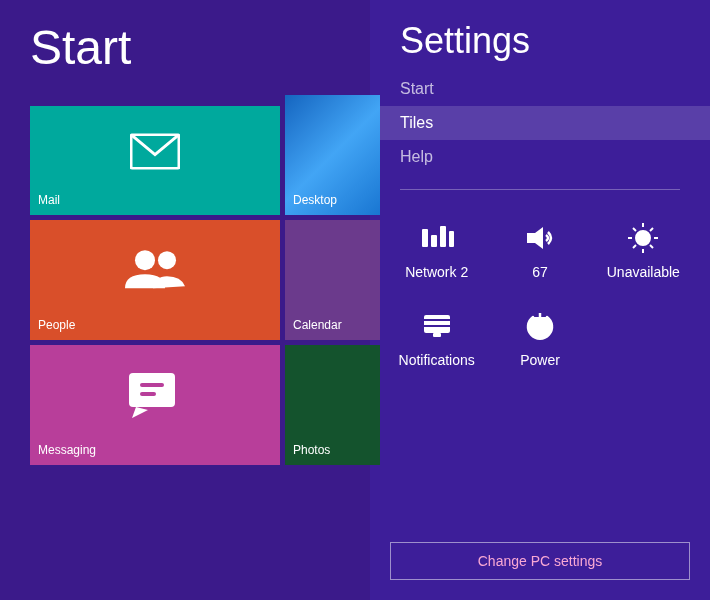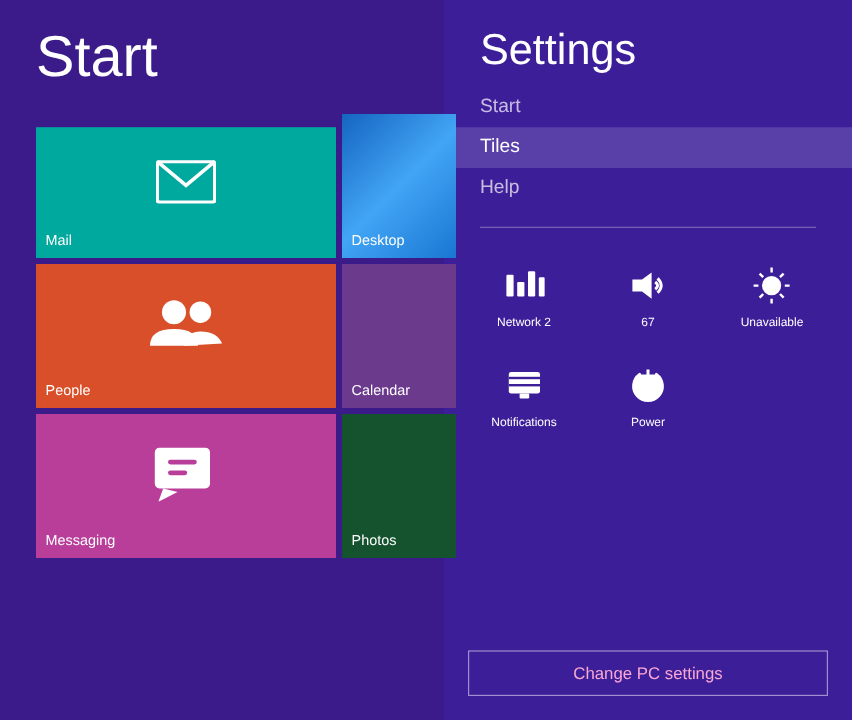--- a/index.html
+++ b/index.html
@@ -138,21 +138,21 @@
     }
 
     .sys-icon svg {
       width: 34px;
       height: 34px;
       fill: white;
     }
 
     .sys-label {
       color: white;
-      font-size: 10px;
+      font-size: 14px;
       font-weight: 300;
       text-align: center;
     }
 
     
     .change-pc-btn {
       margin: auto 20px 20px;
       border: 1px solid rgba(255,255,255,0.5);
       background: transparent;
       color: #f9a8d4;

